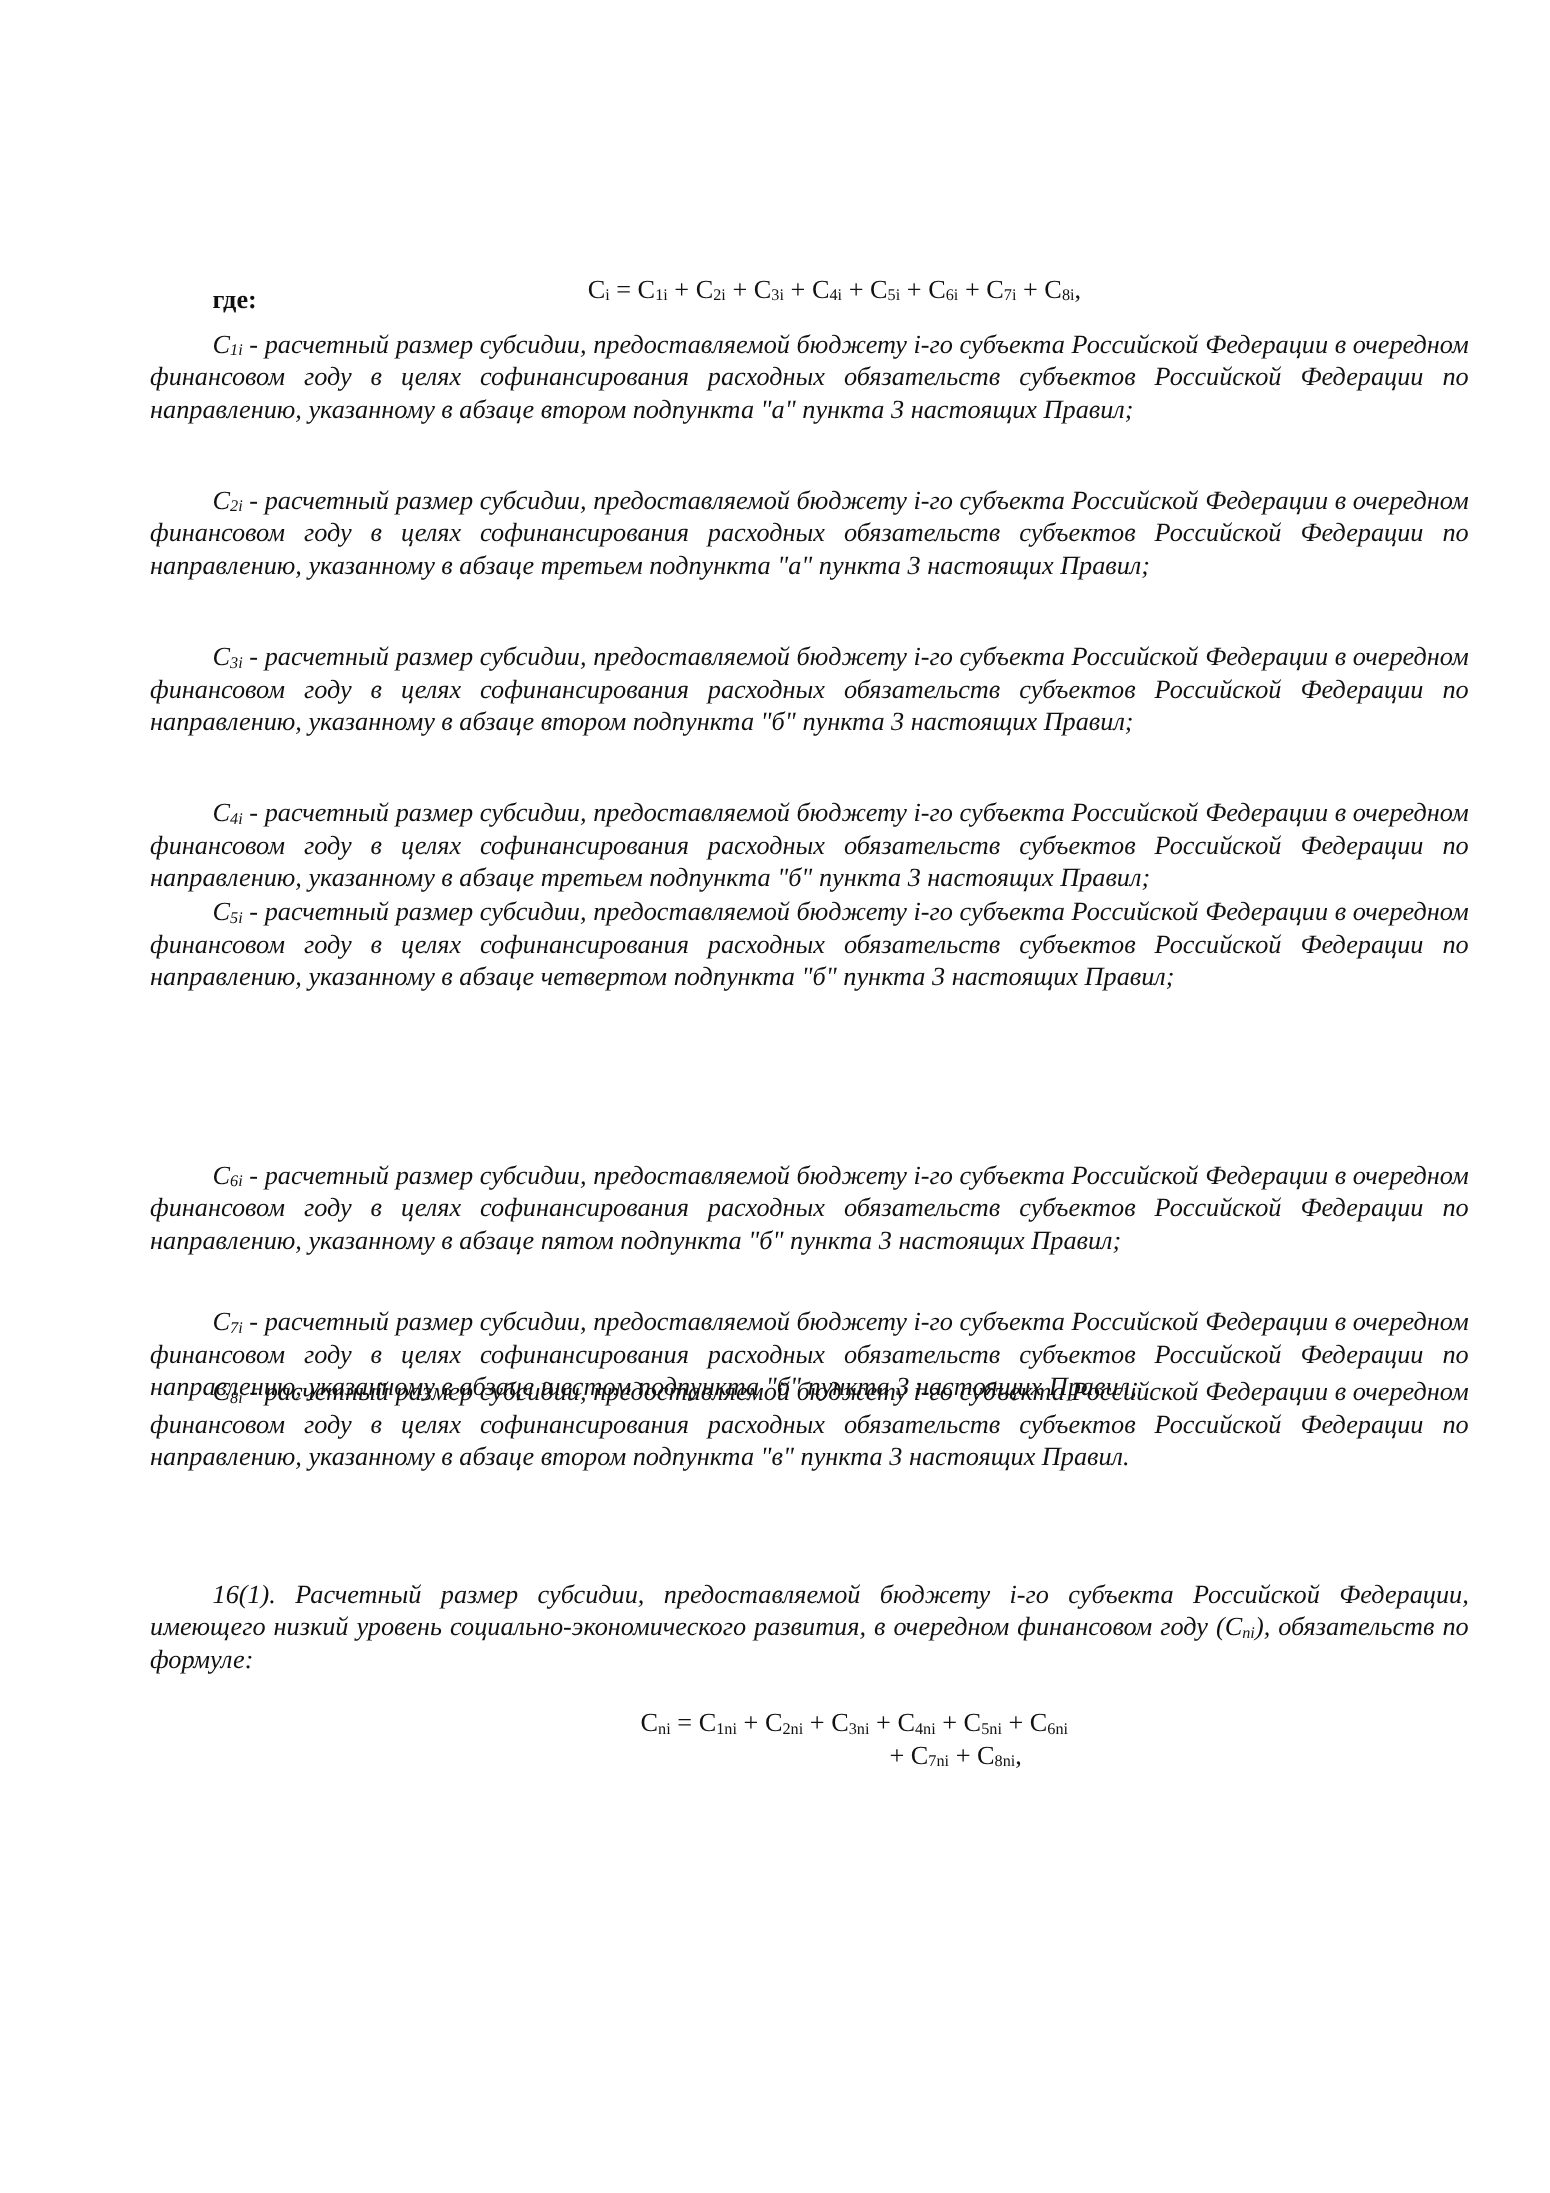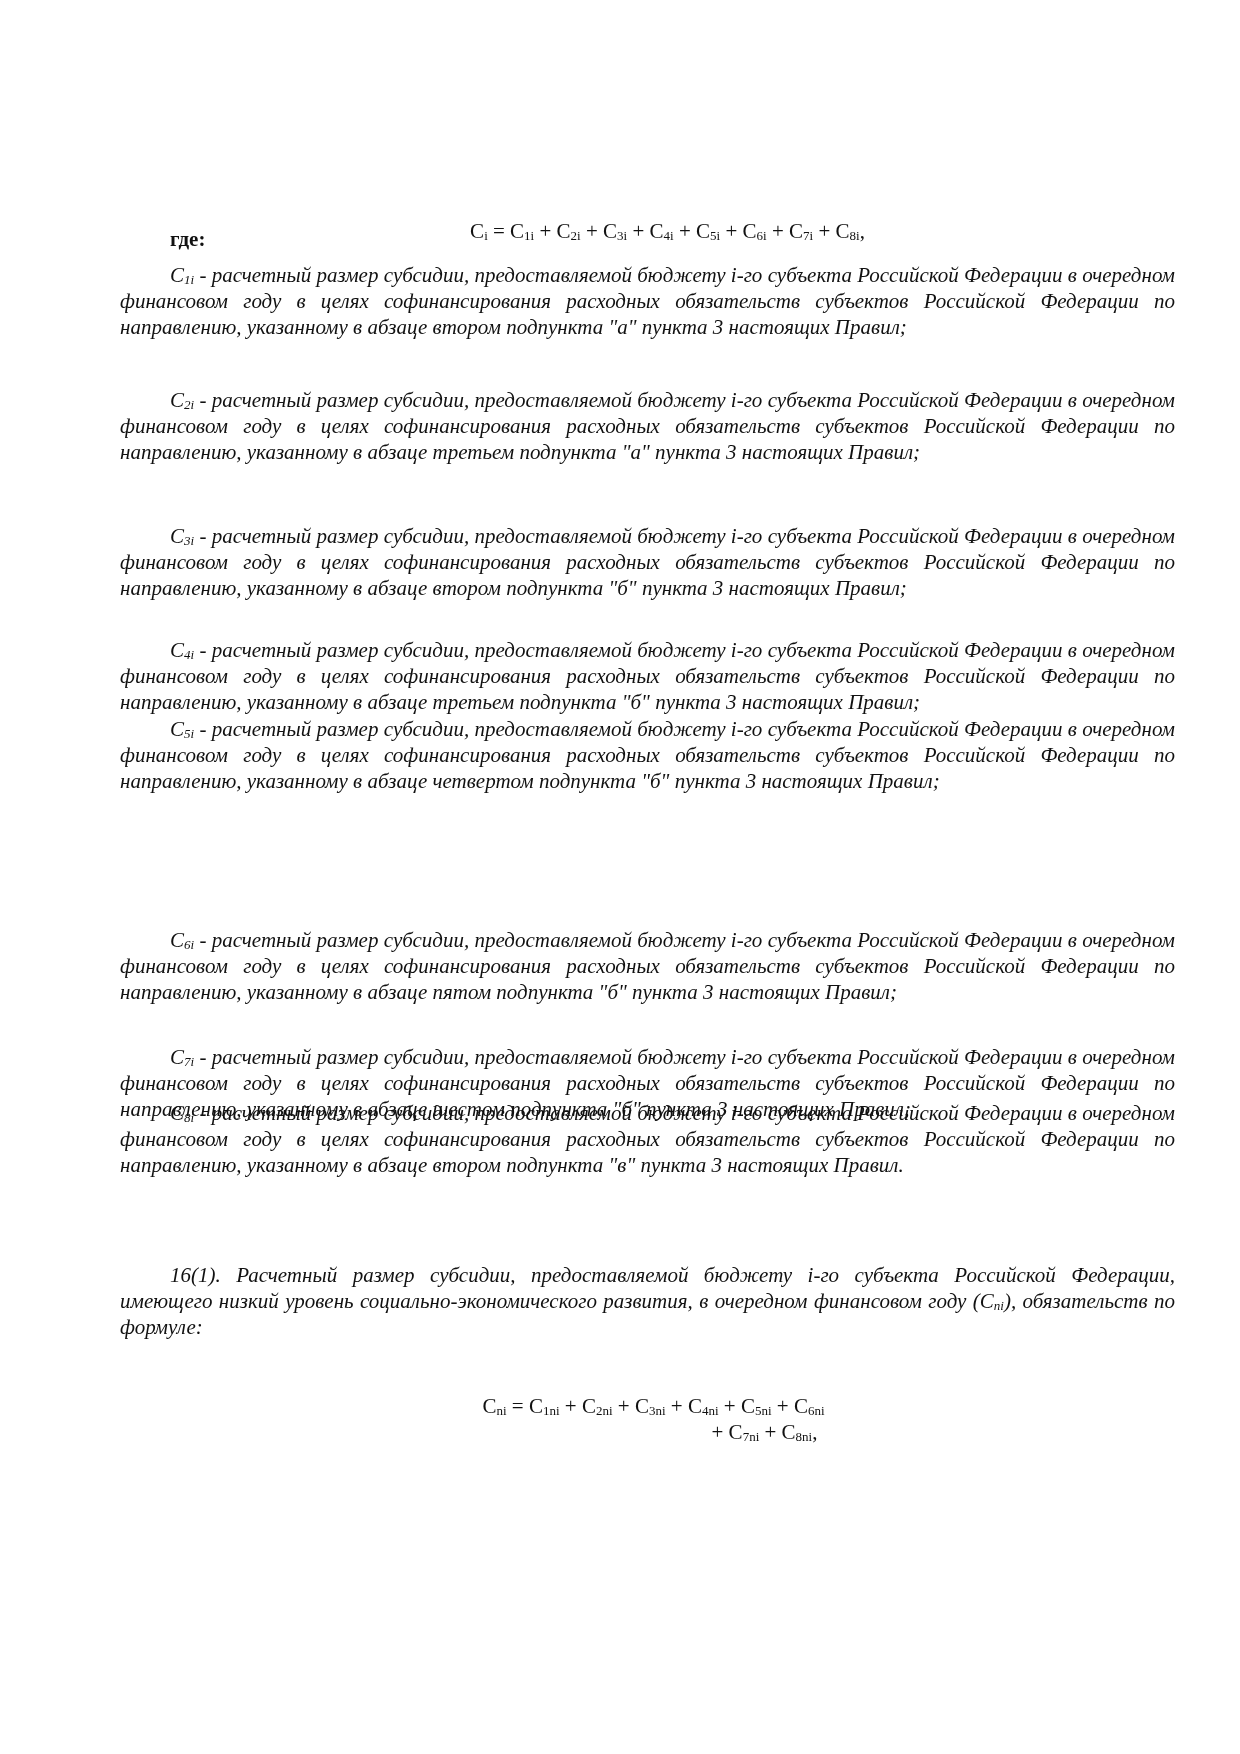--- a/index.html
+++ b/index.html
@@ -13,41 +13,41 @@
     .formula-main { position: absolute; top: 183px; left: 0; width: 1055px; padding-left: 0; margin-top: 35px; }
     .formula-main-inner { position: relative; left: 20px; }
     .where { position: absolute; top: 226px; left: 50px; font-weight: bold; }
     .para {
       position: absolute; left: 0; width: 1055px;
       text-align: justify; text-align-last: left;
       text-indent: 50px; margin: 0; font-style: italic;
     }
     sub { font-size: 13px; vertical-align: -2px; line-height: 0; }
     .formula-n { position: absolute; top: 1502px; left: 0; width: 1055px; text-align: center; }
-    .formula-n .line1 { position: relative; left: 6px; margin-top: 28px; }
+    .formula-n .line1 { position: relative; left: 36px; }
     .formula-n .line2 { position: relative; left: 117px; text-align: center; }
   </style>
 </head>
 <body>
 
 <div class="page">
 
   <div class="formula formula-main">
     <span class="formula-main-inner">
       <span>C</span><sub>i</sub><span> = </span><span>C</span><sub>1i</sub><span> + </span><span>C</span><sub>2i</sub><span> + </span><span>C</span><sub>3i</sub><span> + </span><span>C</span><sub>4i</sub><span> + </span><span>C</span><sub>5i</sub><span> + </span><span>C</span><sub>6i</sub><span> + </span><span>C</span><sub>7i</sub><span> + </span><span>C</span><sub>8i</sub><span>,</span>
     </span>
   </div>
 
   <div class="where">где:</div>
 
   <p class="para" style="top:262px"><span>C</span><sub>1i</sub><span> - расчетный размер субсидии, предоставляемой бюджету i-го субъекта Российской Федерации в очередном финансовом году в целях софинансирования расходных обязательств субъектов Российской Федерации по направлению, указанному в абзаце втором подпункта "а" пункта 3 настоящих Правил;</span></p>
 
   <p class="para" style="top:387px"><span>C</span><sub>2i</sub><span> - расчетный размер субсидии, предоставляемой бюджету i-го субъекта Российской Федерации в очередном финансовом году в целях софинансирования расходных обязательств субъектов Российской Федерации по направлению, указанному в абзаце третьем подпункта "а" пункта 3 настоящих Правил;</span></p>
 
-  <p class="para" style="top:523px"><span>C</span><sub>3i</sub><span> - расчетный размер субсидии, предоставляемой бюджету i-го субъекта Российской Федерации в очередном финансовом году в целях софинансирования расходных обязательств субъектов Российской Федерации по направлению, указанному в абзаце втором подпункта "б" пункта 3 настоящих Правил;</span></p>
+  <p class="para" style="top:512px"><span>C</span><sub>3i</sub><span> - расчетный размер субсидии, предоставляемой бюджету i-го субъекта Российской Федерации в очередном финансовом году в целях софинансирования расходных обязательств субъектов Российской Федерации по направлению, указанному в абзаце втором подпункта "б" пункта 3 настоящих Правил;</span></p>
 
   <p class="para" style="top:637px"><span>C</span><sub>4i</sub><span> - расчетный размер субсидии, предоставляемой бюджету i-го субъекта Российской Федерации в очередном финансовом году в целях софинансирования расходных обязательств субъектов Российской Федерации по направлению, указанному в абзаце третьем подпункта "б" пункта 3 настоящих Правил;</span></p>
 
   <p class="para" style="top:716px"><span>C</span><sub>5i</sub><span> - расчетный размер субсидии, предоставляемой бюджету i-го субъекта Российской Федерации в очередном финансовом году в целях софинансирования расходных обязательств субъектов Российской Федерации по направлению, указанному в абзаце четвертом подпункта "б" пункта 3 настоящих Правил;</span></p>
 
   <p class="para" style="top:927px"><span>C</span><sub>6i</sub><span> - расчетный размер субсидии, предоставляемой бюджету i-го субъекта Российской Федерации в очередном финансовом году в целях софинансирования расходных обязательств субъектов Российской Федерации по направлению, указанному в абзаце пятом подпункта "б" пункта 3 настоящих Правил;</span></p>
 
   <p class="para" style="top:1044px"><span>C</span><sub>7i</sub><span> - расчетный размер субсидии, предоставляемой бюджету i-го субъекта Российской Федерации в очередном финансовом году в целях софинансирования расходных обязательств субъектов Российской Федерации по направлению, указанному в абзаце шестом подпункта "б" пункта 3 настоящих Правил;</span></p>
 
   <p class="para" style="top:1100px"><span>C</span><sub>8i</sub><span> - расчетный размер субсидии, предоставляемой бюджету i-го субъекта Российской Федерации в очередном финансовом году в целях софинансирования расходных обязательств субъектов Российской Федерации по направлению, указанному в абзаце втором подпункта "в" пункта 3 настоящих Правил.</span></p>

